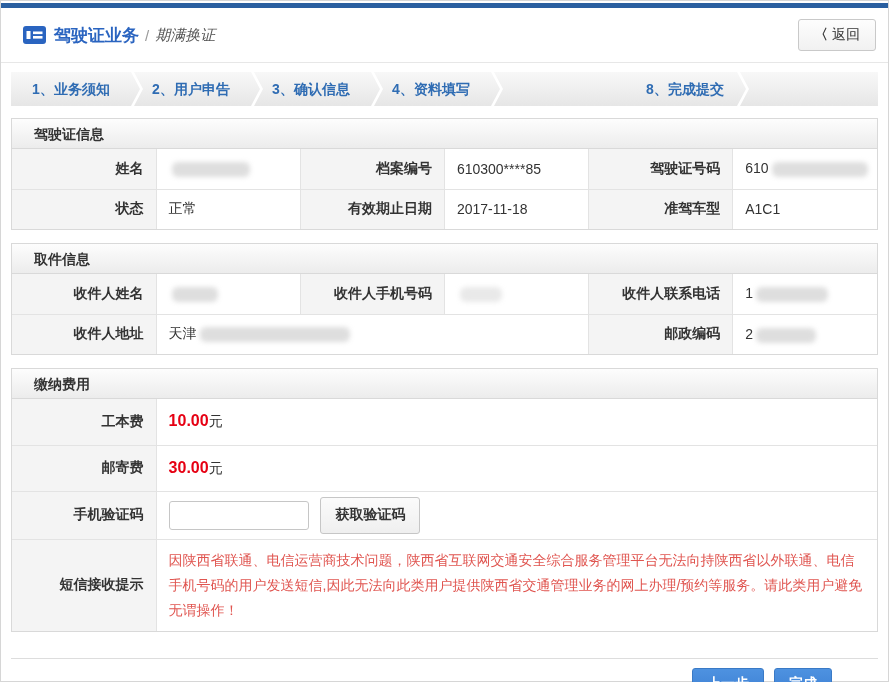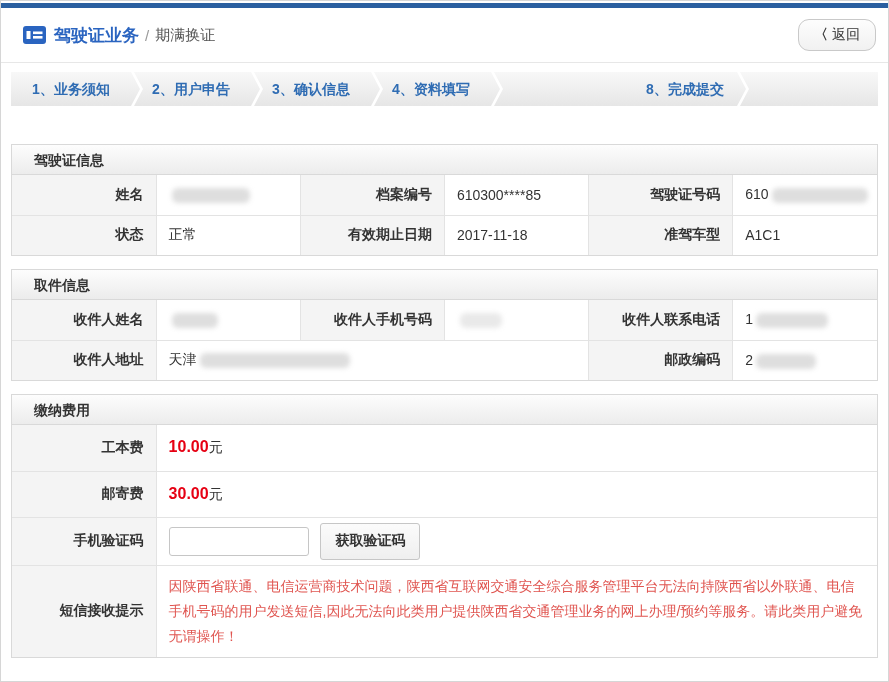--- a/index.html
+++ b/index.html
@@ -13,25 +13,25 @@
   .topbar { height:5px; background:#2a5fa0; margin-top:2px; }
 
   
   .hdr {
     display:flex; align-items:center; padding:11px 12px 11px 22px;
     border-bottom:1px solid #e7e7e7;
   }
   .doc-icon { width:23px; height:18px; margin-right:8px; flex:0 0 auto; }
   .hdr-title { font-size:17px; font-weight:bold; color:#2a64c0; }
   .crumb-sep { font-size:15px; color:#999; margin:0 6px; }
-  .crumb-sub { font-size:15px; color:#555; }
+  .crumb-sub { font-size:15px; color:#555;font-style:italic; }
   .back-btn {
     margin-left:auto; padding:6px 15px; font-size:14px; color:#333;
     background:linear-gradient(#fdfdfd,#f1f1f1); border:1px solid #c9c9c9;
-    border-radius:11px; cursor:pointer; font-family:inherit;
+    border-radius:3px; cursor:pointer; font-family:inherit;
   }
   .back-btn .chev { font-weight:bold; margin-right:4px; }
 
   
   .steps {
     position:relative; margin:9px 10px 0; height:34px;
     background:linear-gradient(#f8f8f8,#e6e6e6);
   }
   .step {
     position:absolute; top:0; height:34px; width:120px; line-height:34px;
@@ -42,21 +42,21 @@
     background:linear-gradient(#58a1ea,#2f74d0);
     clip-path:polygon(0 0, calc(100% - 14px) 0, 100% 50%, calc(100% - 14px) 100%, 0 100%, 14px 50%);
   }
   .sep {
     position:absolute; top:0; width:12px; height:34px; background:#fff; z-index:1;
     clip-path:polygon(0 0, 3px 0, 12px 50%, 3px 100%, 0 100%, 9px 50%);
   }
 
   
   .panel { margin:0 10px; border:1px solid #d9d9d9; }
-  .panel-1 { margin-top:38px; }
+  .panel-1 { margin-top:12px; }
   .panel-2, .panel-3 { margin-top:13px; }
   .panel-title {
     height:30px; line-height:30px; padding-left:22px; font-size:14px;
     font-weight:bold; color:#333;
     background:linear-gradient(#fdfdfd,#ececec);
     border-bottom:1px solid #d9d9d9;
   }
   table { width:100%; border-collapse:collapse; table-layout:fixed; }
   th, td {
     border:1px solid #e3e3e3; font-size:14px; color:#333; height:40px;

